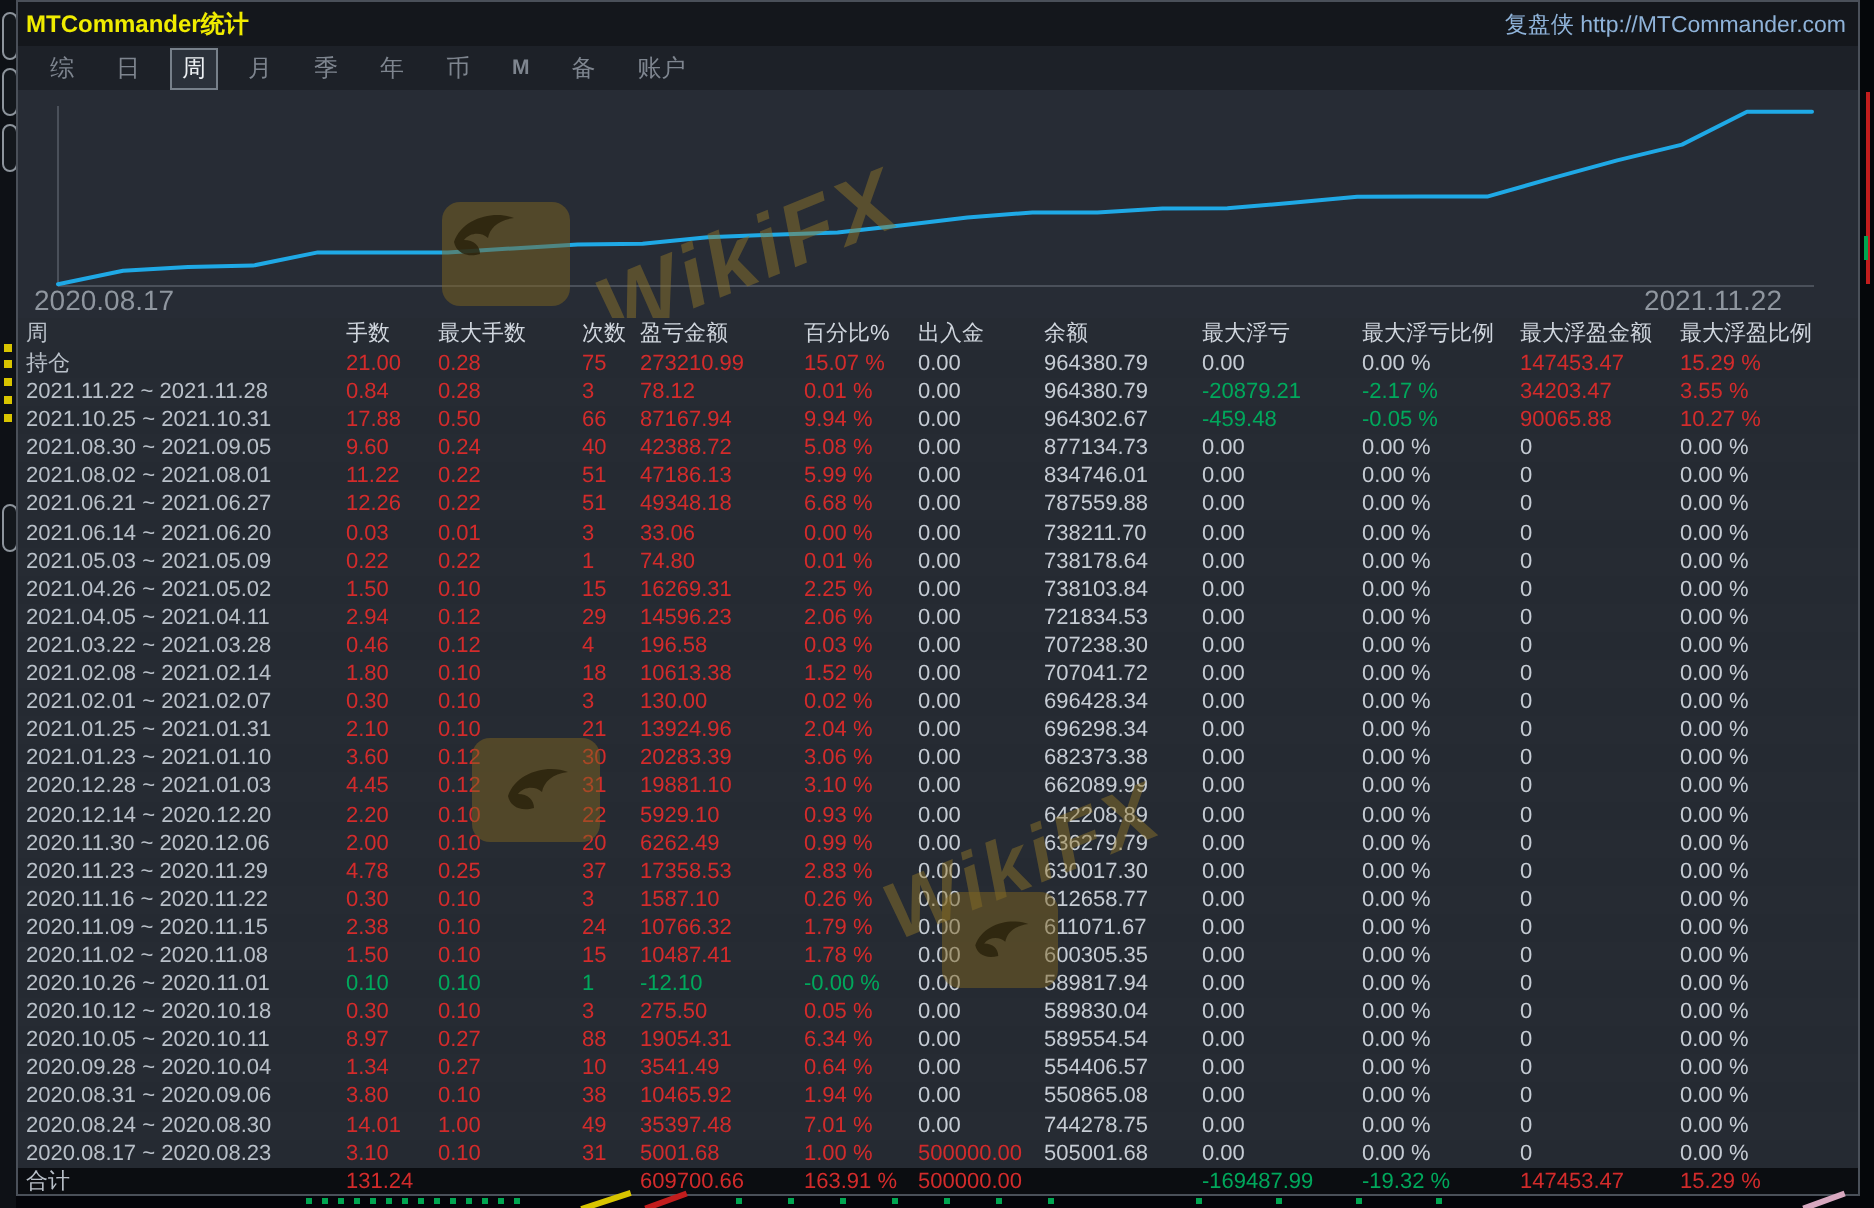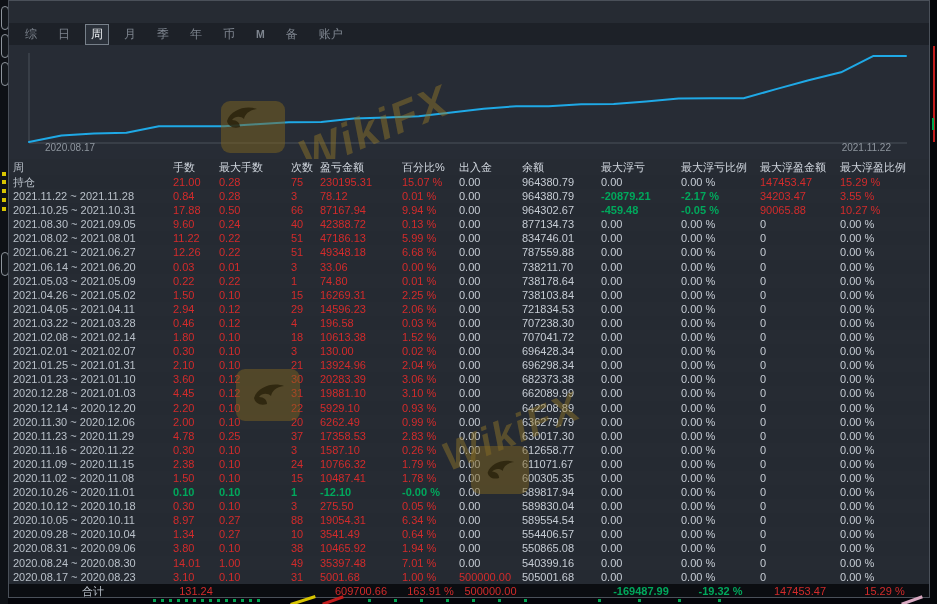--- a/index.html
+++ b/index.html
@@ -29,38 +29,38 @@
 
   .menubar{position:absolute;left:0;top:22px;right:0;height:22px;background:#1d2128;
            display:flex;align-items:center;gap:9px;padding-left:10px;}
   .menu-item{color:#7e858f;font-size:12px;padding:1px 5px;border:1px solid transparent;cursor:default;}
   .menu-item.small{font-size:10.5px;font-weight:bold;}
   .menu-item.selected{color:#eef1f4;background:#2b313a;border:1px solid #77808a;}
 
   
   .chart{position:absolute;left:0;top:44px;right:0;height:114px;background:#272c35;}
   .chart svg{position:absolute;left:0;top:0;}
-  .axis-label{position:absolute;font-size:10px;color:#8f969f;top:97px;margin-left:28px;}
+  .axis-label{position:absolute;font-size:14px;color:#8f969f;top:97px;}
   .axis-label.left{left:8px;}
   .axis-label.right{right:38px;}
 
   
   .wm-eagle{position:absolute;border-radius:9px;background:rgba(125,100,32,.5);display:flex;align-items:center;justify-content:center;}
   .wm-text{position:absolute;font-size:44px;font-weight:bold;font-style:italic;color:rgba(150,122,40,.45);
            transform:rotate(-22deg);letter-spacing:2px;white-space:nowrap;pointer-events:none;}
 
   
   .table{position:absolute;left:0;top:158px;right:0;bottom:0;font-size:11px;}
   .trow{display:grid;grid-template-columns:160px 46px 72px 29px 82px 57px 63px 79px 80px 79px 80px auto;
         height:14.1px;line-height:14.1px;padding-left:4px;white-space:nowrap;}
   .trow:nth-child(even){background:#252a32;}
   .trow.header{height:16px;line-height:16px;color:#d0d6de;background:#262b33;}
-  .trow.total{background:#0b0d11;text-align:center;}
+  .trow.total{background:#0b0d11;}
   .cell{overflow:hidden;}
-  .w{color:#c6ccd4;} .r{color:#d32b2b;} .g{color:#00a85c;font-weight:bold;}
+  .w{color:#c6ccd4;} .r{color:#d32b2b;} .g{color:#00a85c;}
   .trow .cell:first-child{color:#b9c0c9;}
 </style>
 </head>
 <body>
 
 <div class="screen">
 
   <div class="left-sliver">
     <div class="tab" style="top:6px"></div>
     <div class="tab" style="top:34px"></div>
@@ -68,20 +68,24 @@
     <div class="tab" style="top:252px"></div>
     <div class="ydash" style="top:172px"></div>
     <div class="ydash" style="top:180px"></div>
     <div class="ydash" style="top:189px"></div>
     <div class="ydash" style="top:198px"></div>
     <div class="ydash" style="top:207px"></div>
   </div>
 
   <div class="window">
 
+    <div class="titlebar">
+      <span class="title">MTCommander统计</span>
+      <span class="title-right">复盘侠 http://MTCommander.com</span>
+    </div>
 
     <div class="menubar" id="menubar">
         <div class="menu-item">综</div>
         <div class="menu-item">日</div>
         <div class="menu-item selected">周</div>
         <div class="menu-item">月</div>
         <div class="menu-item">季</div>
         <div class="menu-item">年</div>
         <div class="menu-item">币</div>
         <div class="menu-item small">M</div>
@@ -119,21 +123,21 @@
           <span class="cell">最大浮亏</span>
           <span class="cell">最大浮亏比例</span>
           <span class="cell">最大浮盈金额</span>
           <span class="cell">最大浮盈比例</span>
         </div>
         <div class="trow">
           <span class="cell w">持仓</span>
           <span class="cell r">21.00</span>
           <span class="cell r">0.28</span>
           <span class="cell r">75</span>
-          <span class="cell r">230195.31</span>
+          <span class="cell r">273210.99</span>
           <span class="cell r">15.07 %</span>
           <span class="cell w">0.00</span>
           <span class="cell w">964380.79</span>
           <span class="cell w">0.00</span>
           <span class="cell w">0.00 %</span>
           <span class="cell r">147453.47</span>
           <span class="cell r">15.29 %</span>
         </div>
         <div class="trow">
           <span class="cell w">2021.11.22 ~ 2021.11.28</span>
@@ -162,21 +166,21 @@
           <span class="cell g">-0.05 %</span>
           <span class="cell r">90065.88</span>
           <span class="cell r">10.27 %</span>
         </div>
         <div class="trow">
           <span class="cell w">2021.08.30 ~ 2021.09.05</span>
           <span class="cell r">9.60</span>
           <span class="cell r">0.24</span>
           <span class="cell r">40</span>
           <span class="cell r">42388.72</span>
-          <span class="cell r">0.13 %</span>
+          <span class="cell r">5.08 %</span>
           <span class="cell w">0.00</span>
           <span class="cell w">877134.73</span>
           <span class="cell w">0.00</span>
           <span class="cell w">0.00 %</span>
           <span class="cell w">0</span>
           <span class="cell w">0.00 %</span>
         </div>
         <div class="trow">
           <span class="cell w">2021.08.02 ~ 2021.08.01</span>
           <span class="cell r">11.22</span>
@@ -500,21 +504,21 @@
           <span class="cell w">0.00 %</span>
         </div>
         <div class="trow">
           <span class="cell w">2020.08.24 ~ 2020.08.30</span>
           <span class="cell r">14.01</span>
           <span class="cell r">1.00</span>
           <span class="cell r">49</span>
           <span class="cell r">35397.48</span>
           <span class="cell r">7.01 %</span>
           <span class="cell w">0.00</span>
-          <span class="cell w">540399.16</span>
+          <span class="cell w">744278.75</span>
           <span class="cell w">0.00</span>
           <span class="cell w">0.00 %</span>
           <span class="cell w">0</span>
           <span class="cell w">0.00 %</span>
         </div>
         <div class="trow">
           <span class="cell w">2020.08.17 ~ 2020.08.23</span>
           <span class="cell r">3.10</span>
           <span class="cell r">0.10</span>
           <span class="cell r">31</span>

